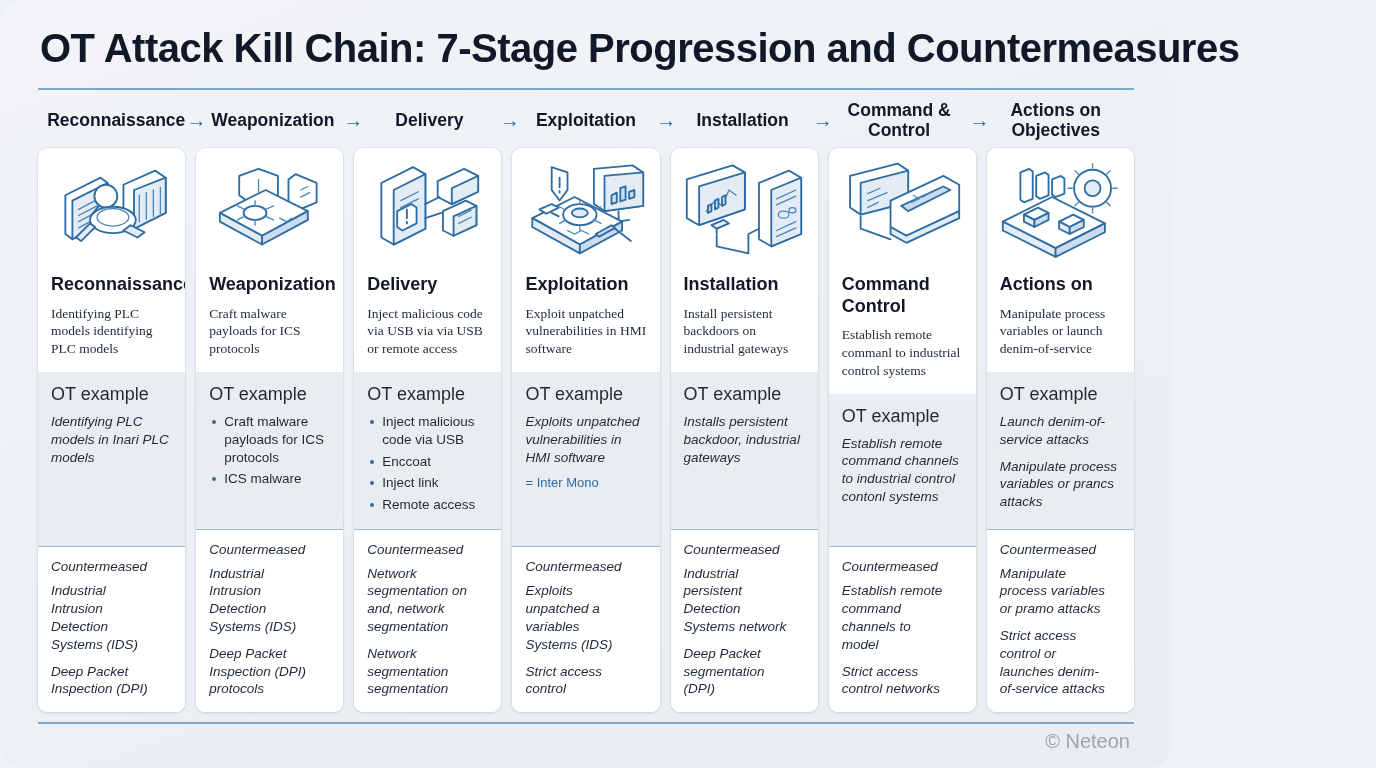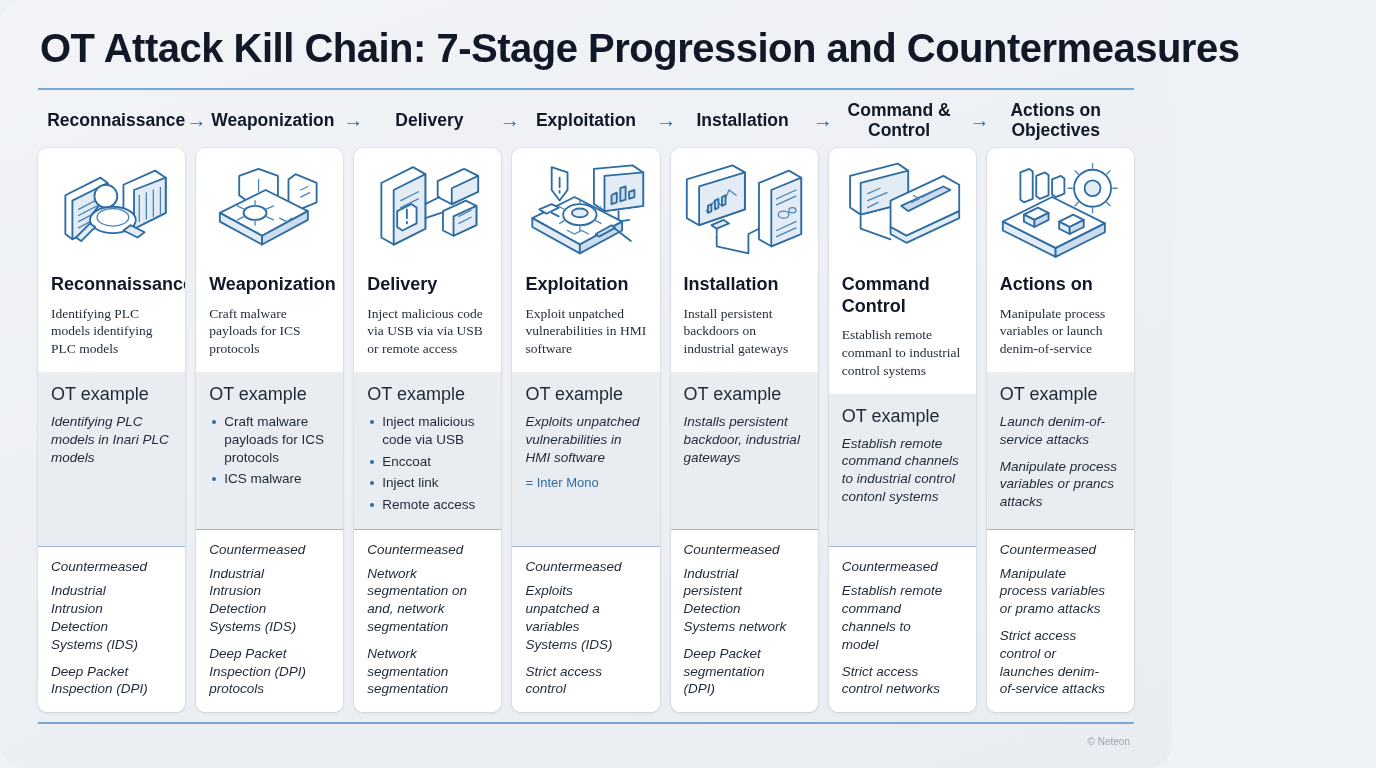--- a/index.html
+++ b/index.html
@@ -222,21 +222,21 @@
 
   .footer {
     height: 34px;
     display: flex;
     align-items: center;
     justify-content: flex-end;
     padding-right: 4px;
   }
 
   .credit {
-    font-size: 10px;
+    font-size: 20px;
     color: #9aa4b2;
   }
 
   
   .iso { fill: none; stroke: #2e6da4; stroke-width: 2.1; stroke-linejoin: round; stroke-linecap: round; }
   .iso-fill-l { fill: #ffffff; stroke: #2e6da4; stroke-width: 2.1; stroke-linejoin: round; }
   .iso-fill-m { fill: #e3ecf5; stroke: #2e6da4; stroke-width: 2.1; stroke-linejoin: round; }
   .iso-fill-d { fill: #cddcec; stroke: #2e6da4; stroke-width: 2.1; stroke-linejoin: round; }
   .iso-thin { fill: none; stroke: #4a86b8; stroke-width: 1.5; stroke-linecap: round; }
 </style>

